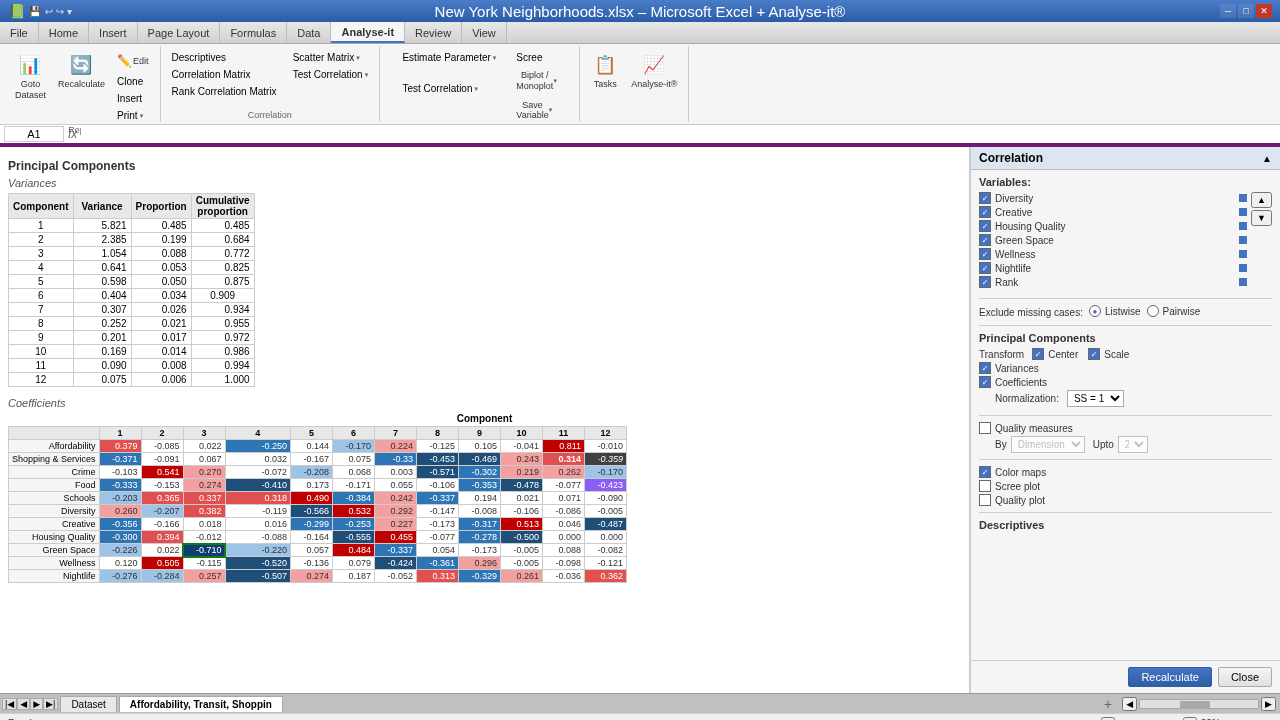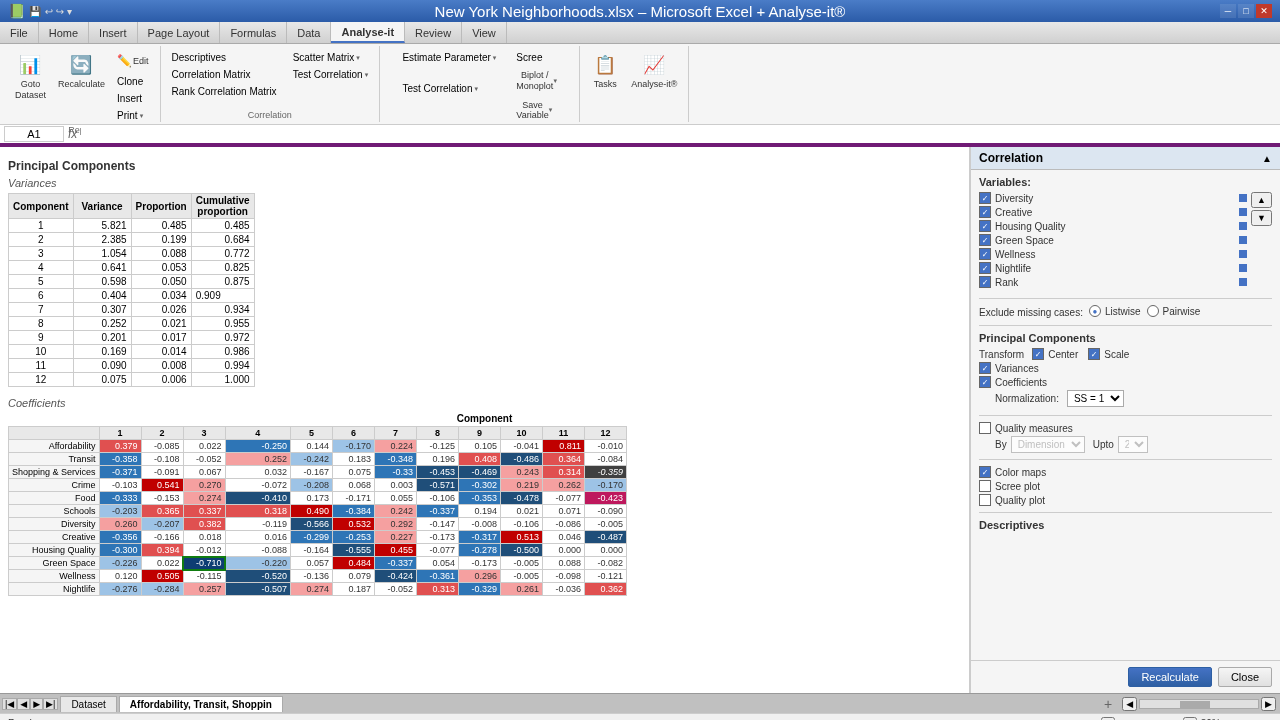--- a/index.html
+++ b/index.html
@@ -264,21 +264,21 @@
             <tr>
               <td style="text-align: center;">5</td>
               <td style="text-align: right;">0.598</td>
               <td style="text-align: right;">0.050</td>
               <td style="text-align: right;">0.875</td>
             </tr>
             <tr>
               <td style="text-align: center;">6</td>
               <td style="text-align: right;">0.404</td>
               <td style="text-align: right;">0.034</td>
-              <td style="text-align: left;">0.909</td>
+              <td style="text-align: center;">0.909</td>
             </tr>
             <tr>
               <td style="text-align: center;">7</td>
               <td style="text-align: right;">0.307</td>
               <td style="text-align: right;">0.026</td>
               <td style="text-align: right;">0.934</td>
             </tr>
             <tr>
               <td style="text-align: center;">8</td>
               <td style="text-align: right;">0.252</td>
@@ -343,47 +343,32 @@
                 <td style="background: rgb(255, 255, 255); color: rgb(51, 51, 51); min-width: 42px;">0.144</td>
                 <td style="background: rgb(157, 195, 230); color: rgb(51, 51, 51); min-width: 42px;">-0.170</td>
                 <td style="background: rgb(245, 160, 160); color: rgb(51, 51, 51); min-width: 42px;">0.224</td>
                 <td style="background: rgb(255, 255, 255); color: rgb(51, 51, 51); min-width: 42px;">-0.125</td>
                 <td style="background: rgb(255, 255, 255); color: rgb(51, 51, 51); min-width: 42px;">0.105</td>
                 <td style="background: rgb(255, 255, 255); color: rgb(51, 51, 51); min-width: 42px;">-0.041</td>
                 <td style="background: rgb(192, 0, 0); color: white; min-width: 42px;">0.811</td>
                 <td style="background: rgb(255, 255, 255); color: rgb(51, 51, 51); min-width: 42px;">-0.010</td>
               </tr>
               <tr>
-                <td class="row-label">Transit</td>
-                <td style="background: rgb(46, 117, 182); color: white; min-width: 42px;">-0.358</td>
-                <td style="background: rgb(255, 255, 255); color: rgb(51, 51, 51); min-width: 42px;">-0.108</td>
-                <td style="background: rgb(255, 255, 255); color: rgb(51, 51, 51); min-width: 42px;">-0.052</td>
-                <td style="background: rgb(245, 160, 160); color: rgb(51, 51, 51); min-width: 42px;">0.252</td>
-                <td style="background: rgb(157, 195, 230); color: rgb(51, 51, 51); min-width: 42px;">-0.242</td>
-                <td style="background: rgb(255, 255, 255); color: rgb(51, 51, 51); min-width: 42px;">0.183</td>
-                <td style="background: rgb(46, 117, 182); color: white; min-width: 42px;">-0.348</td>
-                <td style="background: rgb(255, 255, 255); color: rgb(51, 51, 51); min-width: 42px;">0.196</td>
-                <td style="background: rgb(224, 80, 80); color: white; min-width: 42px;">0.408</td>
-                <td style="background: rgb(31, 78, 121); color: white; min-width: 42px;">-0.486</td>
-                <td style="background: rgb(224, 80, 80); color: white; min-width: 42px;">0.364</td>
-                <td style="background: rgb(255, 255, 255); color: rgb(51, 51, 51); min-width: 42px;">-0.084</td>
-              </tr>
-              <tr>
                 <td class="row-label">Shopping &amp; Services</td>
                 <td style="background: rgb(46, 117, 182); color: white; min-width: 42px;">-0.371</td>
                 <td style="background: rgb(255, 255, 255); color: rgb(51, 51, 51); min-width: 42px;">-0.091</td>
                 <td style="background: rgb(255, 255, 255); color: rgb(51, 51, 51); min-width: 42px;">0.067</td>
                 <td style="background: rgb(255, 255, 255); color: rgb(51, 51, 51); min-width: 42px; padding-left: 39px;">0.032</td>
                 <td style="background: rgb(255, 255, 255); color: rgb(51, 51, 51); min-width: 42px;">-0.167</td>
                 <td style="background: rgb(255, 255, 255); color: rgb(51, 51, 51); min-width: 42px;">0.075</td>
                 <td style="background: rgb(46, 117, 182); color: white; min-width: 42px;">-0.33</td>
                 <td style="background: rgb(31, 78, 121); color: white; min-width: 42px;">-0.453</td>
                 <td style="background: rgb(31, 78, 121); color: white; min-width: 42px;">-0.469</td>
                 <td style="background: rgb(245, 160, 160); color: rgb(51, 51, 51); min-width: 42px;">0.243</td>
-                <td style="background: rgb(224, 80, 80); color: white; min-width: 42px;">0.314</td>
+                <td style="background: rgb(224, 80, 80); color: white; min-width: 42px; font-weight: bold;">0.314</td>
                 <td style="background: #404040; color: white; min-width: 42px; font-style: italic;">-0.359</td>
               </tr>
               <tr>
                 <td class="row-label">Crime</td>
                 <td style="background: rgb(255, 255, 255); color: rgb(51, 51, 51); min-width: 42px;">-0.103</td>
                 <td style="background: rgb(192, 0, 0); color: white; min-width: 42px;">0.541</td>
                 <td style="background: rgb(245, 160, 160); color: rgb(51, 51, 51); min-width: 42px;">0.270</td>
                 <td style="background: rgb(255, 255, 255); color: rgb(51, 51, 51); min-width: 42px;">-0.072</td>
                 <td style="background: rgb(157, 195, 230); color: rgb(51, 51, 51); min-width: 42px;">-0.208</td>
                 <td style="background: rgb(255, 255, 255); color: rgb(51, 51, 51); min-width: 42px;">0.068</td>
@@ -400,21 +385,21 @@
                 <td style="background: rgb(255, 255, 255); color: rgb(51, 51, 51); min-width: 42px;">-0.153</td>
                 <td style="background: rgb(245, 160, 160); color: rgb(51, 51, 51); min-width: 42px;">0.274</td>
                 <td style="background: rgb(31, 78, 121); color: white; min-width: 42px;">-0.410</td>
                 <td style="background: rgb(255, 255, 255); color: rgb(51, 51, 51); min-width: 42px;">0.173</td>
                 <td style="background: rgb(255, 255, 255); color: rgb(51, 51, 51); min-width: 42px;">-0.171</td>
                 <td style="background: rgb(255, 255, 255); color: rgb(51, 51, 51); min-width: 42px;">0.055</td>
                 <td style="background: rgb(255, 255, 255); color: rgb(51, 51, 51); min-width: 42px;">-0.106</td>
                 <td style="background: rgb(46, 117, 182); color: white; min-width: 42px;">-0.353</td>
                 <td style="background: rgb(31, 78, 121); color: white; min-width: 42px;">-0.478</td>
                 <td style="background: rgb(255, 255, 255); color: rgb(51, 51, 51); min-width: 42px;">-0.077</td>
-                <td style="background: #be185d; color: white; min-width: 42px; margin-left: 23px;">-0.423</td>
+                <td style="background: #8b5cf6; color: white; min-width: 42px; margin-left: 23px;">-0.423</td>
               </tr>
               <tr>
                 <td class="row-label">Schools</td>
                 <td style="background: rgb(157, 195, 230); color: rgb(51, 51, 51); min-width: 42px;">-0.203</td>
                 <td style="background: rgb(224, 80, 80); color: white; min-width: 42px;">0.365</td>
                 <td style="background: rgb(224, 80, 80); color: white; min-width: 42px;">0.337</td>
                 <td style="background: rgb(224, 80, 80); color: white; min-width: 42px;">0.318</td>
                 <td style="background: rgb(192, 0, 0); color: white; min-width: 42px;">0.490</td>
                 <td style="background: rgb(46, 117, 182); color: white; min-width: 42px;">-0.384</td>
                 <td style="background: rgb(245, 160, 160); color: rgb(51, 51, 51); min-width: 42px;">0.242</td>

